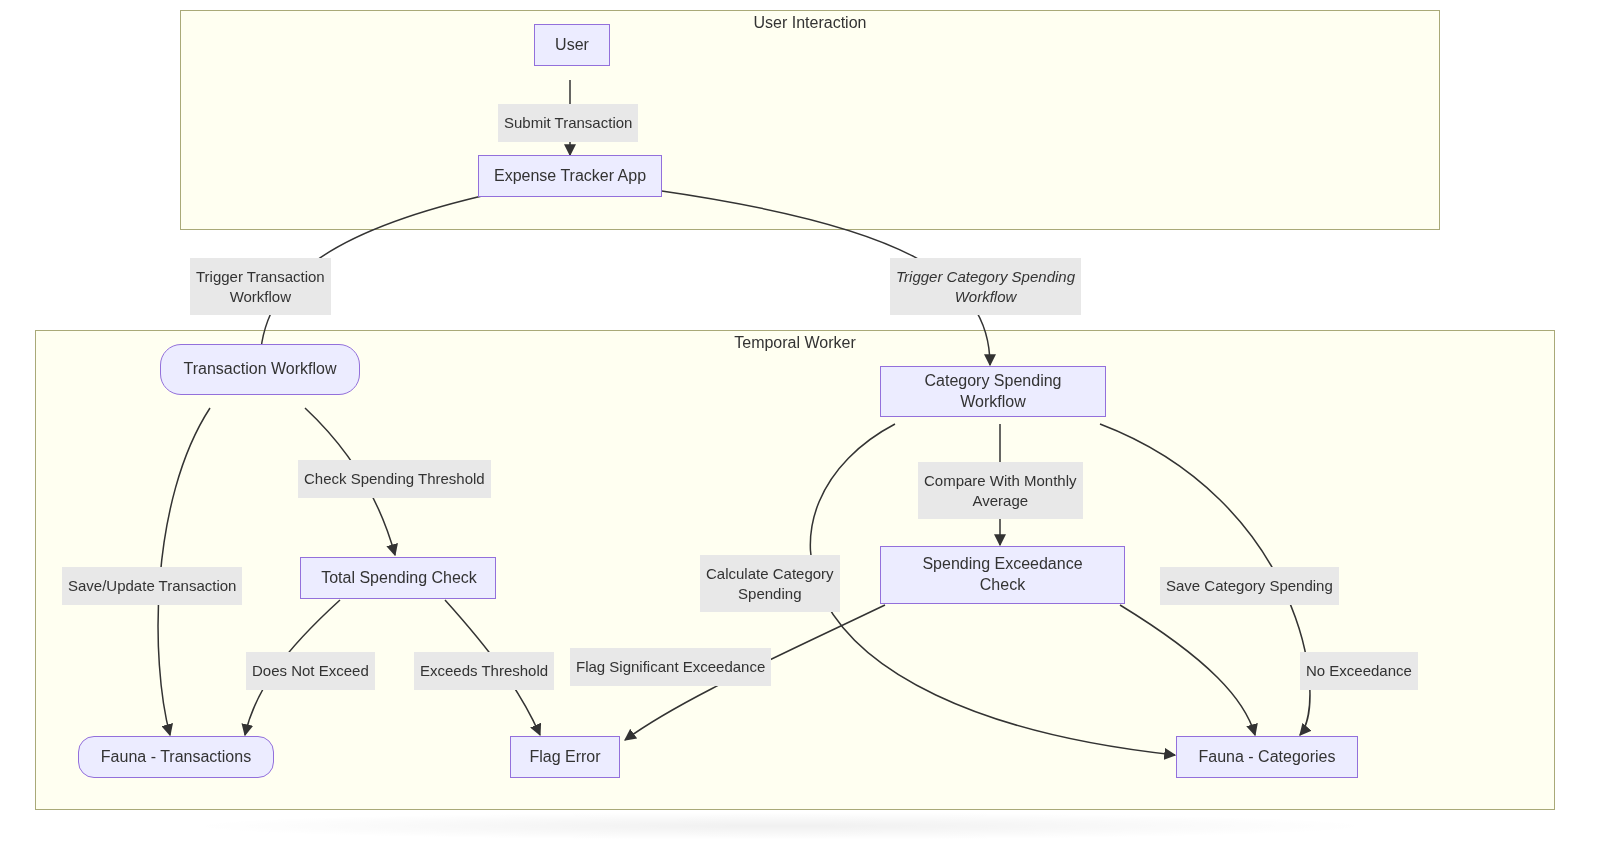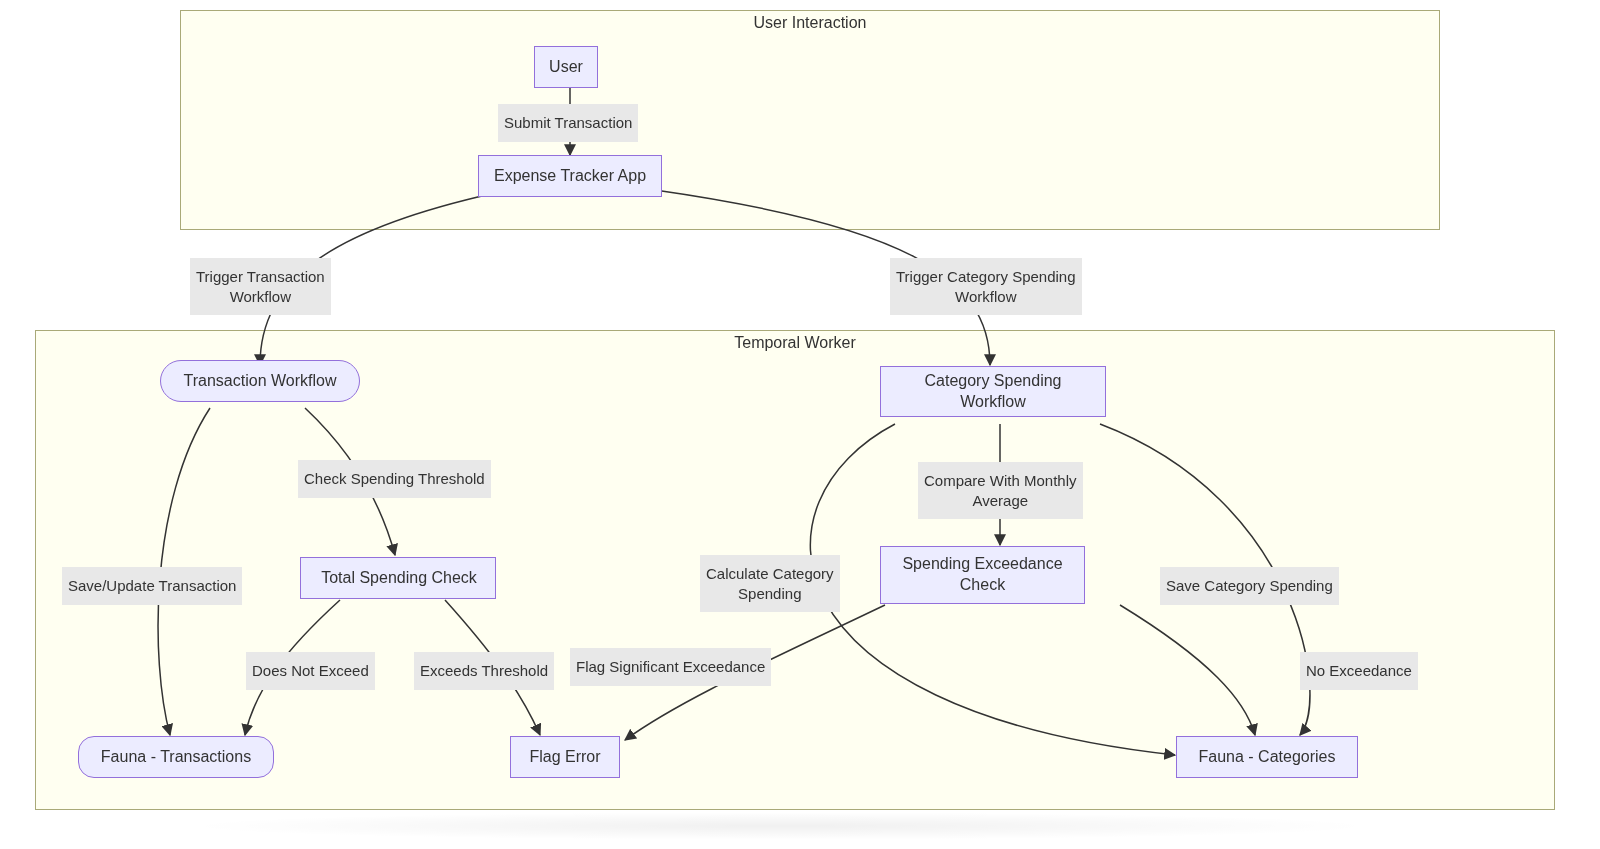--- a/index.html
+++ b/index.html
@@ -108,46 +108,46 @@
 
     <path d="M 1000 424 L 1000 545" stroke="#333" fill="none" stroke-width="1.5" marker-end="url(#arrow)"></path>
 
     <path d="M 1100 424 C 1300 500, 1330 700, 1300 735" stroke="#333" fill="none" stroke-width="1.5" marker-end="url(#arrow)"></path>
 
     <path d="M 885 605 C 770 660, 680 700, 625 740" stroke="#333" fill="none" stroke-width="1.5" marker-end="url(#arrow)"></path>
 
     <path d="M 1120 605 C 1210 660, 1245 700, 1255 735" stroke="#333" fill="none" stroke-width="1.5" marker-end="url(#arrow)"></path>
   </svg>
 
-  <div class="node" style="left:534px; top:46px; width:64px; height:42px;">User</div>
+  <div class="node" style="left:534px; top:24px; width:76px; height:42px;">User</div>
 
   <div class="node" style="left:478px; top:155px; width:184px; height:42px;">Expense Tracker App</div>
 
-  <div class="node" style="left:160px; top:360px; width:200px; height:42px;border-radius:21px;">Transaction Workflow</div>
+  <div class="node" style="left:160px; top:344px; width:200px; height:51px;border-radius:21px;">Transaction Workflow</div>
 
   <div class="node" style="left:880px; top:366px; width:226px; height:51px; white-space:pre-line;">Category Spending
 Workflow</div>
 
   <div class="node" style="left:300px; top:557px; width:196px; height:42px;padding-left:12px;">Total Spending Check</div>
 
-  <div class="node" style="left:880px; top:546px; width:205px; height:58px; white-space:pre-line;">Spending Exceedance
+  <div class="node" style="left:880px; top:546px; width:245px; height:58px; white-space:pre-line;">Spending Exceedance
 Check</div>
 
   <div class="node" style="left:78px; top:736px; width:196px; height:42px;border-radius:16px;">Fauna - Transactions</div>
 
   <div class="node" style="left:510px; top:736px; width:110px; height:42px;">Flag Error</div>
 
   <div class="node" style="left:1176px; top:736px; width:182px; height:42px;">Fauna - Categories</div>
 
   <div class="edge-label" style="left:498px; top:104px;">Submit Transaction</div>
 
   <div class="edge-label" style="left:190px; top:258px; white-space:pre-line;">Trigger Transaction
 Workflow</div>
 
-  <div class="edge-label" style="left:890px; top:258px; white-space:pre-line;">Trigger Category Spending
+  <div class="edge-label" style="left:890px; top:258px; white-space:pre-line;font-style:italic;">Trigger Category Spending
 Workflow</div>
 
   <div class="edge-label" style="left:298px; top:460px;">Check Spending Threshold</div>
 
   <div class="edge-label" style="left:918px; top:462px; white-space:pre-line;">Compare With Monthly
 Average</div>
 
   <div class="edge-label" style="left:62px; top:567px;">Save/Update Transaction</div>
 
   <div class="edge-label" style="left:700px; top:555px; white-space:pre-line;">Calculate Category

